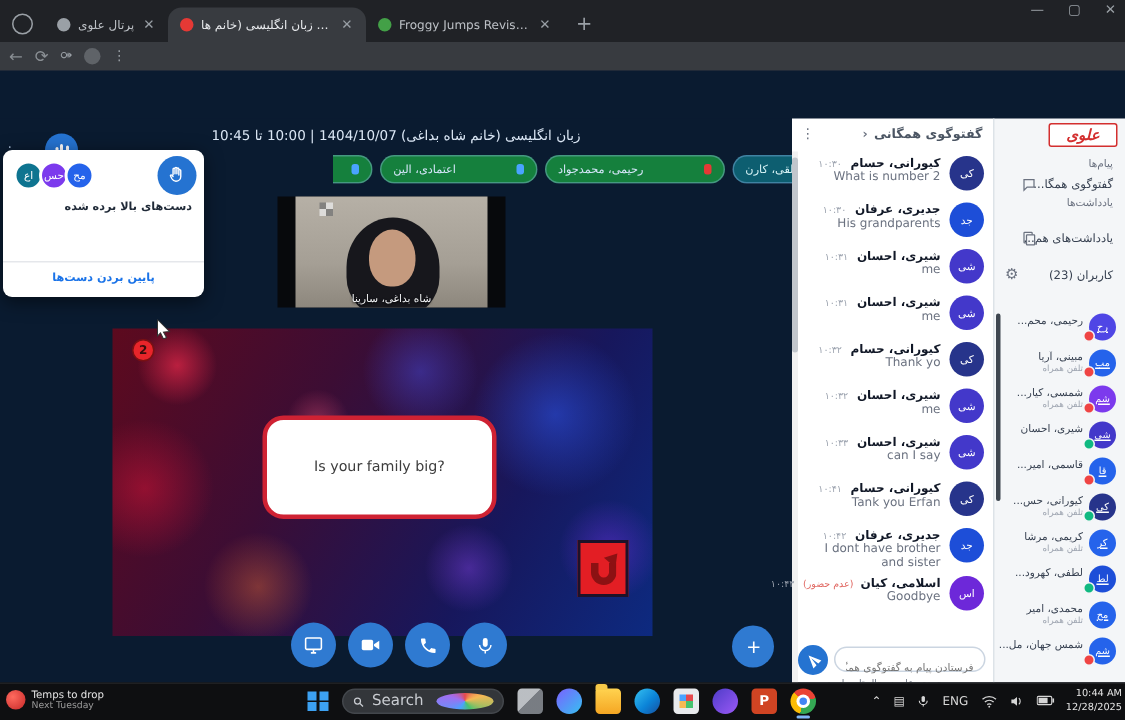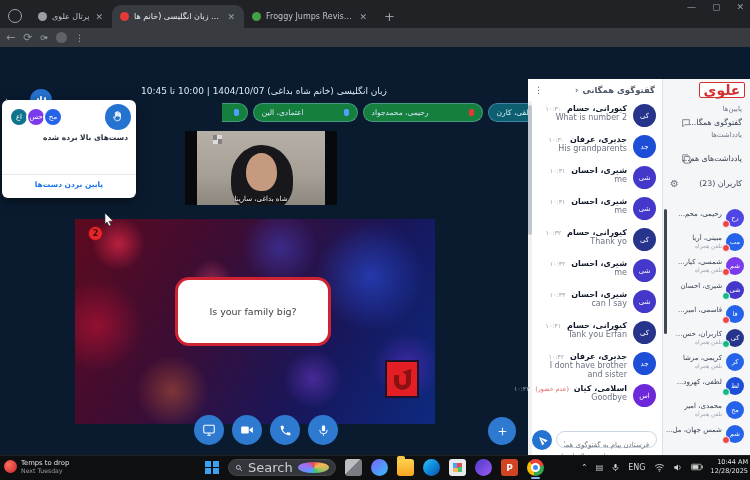--- a/index.html
+++ b/index.html
@@ -109,44 +109,44 @@
   .mtext { text-align:right; font-size:8px; color:#6b7280; direction:ltr; }
   .chat-input { position:absolute; bottom:7px; left:28px; right:5px; height:17px; border:1px solid #cbd5e1; border-radius:9px; background:#fff; }
   .chat-input input { width:100%; height:100%; border:none; outline:none; background:transparent; font-size:7px; color:#374151; text-align:right; padding:0 7px; direction:rtl; font-family:inherit; }
   .sendbtn { position:absolute; bottom:5px; left:4px; width:20px; height:20px; border-radius:50%; background:#2573d1; display:flex; align-items:center; justify-content:center; }
   .typing { position:absolute; bottom:-4px; left:0; right:8px; text-align:center; font-size:6.2px; color:#6b7280; direction:rtl; }
 
   
   .side { position:absolute; top:0; left:662px; width:88px; height:376px; background:#f4f6f8; border-left:1px solid #dde3e8; }
   .side-scroll { position:absolute; top:130px; left:1px; width:3px; height:125px; background:#3f4750; border-radius:2px; }
   .brand { position:absolute; top:3px; right:5px; width:46px; height:16px; background:#fff; border:1.5px solid #d32f2f; border-radius:2px; display:flex; align-items:center; justify-content:center; }
-  .brand span { color:#d32f2f; font-size:14px; font-weight:bold; direction:rtl; letter-spacing:1px; }
+  .brand span { color:#d32f2f; font-size:10px; font-weight:bold; direction:rtl; letter-spacing:1px;font-style:italic; }
   .sec { position:absolute; right:8px; font-size:7px; color:#6b7280; direction:rtl; }
   .srow { position:absolute; left:0; right:0; height:17px; }
   .srow .slabel { position:absolute; right:8px; top:2px; font-size:7.8px; color:#374151; direction:rtl; white-space:nowrap; }
   .srow .sico { position:absolute; left:18px; top:2px; color:#6b7280; }
   .gear { position:absolute; left:7px; top:1px; color:#6b7280; font-size:10px; }
   .users { position:absolute; top:128px; left:0; right:0; }
   .urow { position:relative; height:24px; }
-  .uav { position:absolute; top:2px; right:6px; width:18px; height:18px; border-radius:50%; color:#fff; font-size:6.5px; display:flex; align-items:center; justify-content:center; }
+  .uav { position:absolute; top:2px; right:6px; width:18px; height:18px; border-radius:50%; color:#fff; font-size:6.5px; display:flex; align-items:center; justify-content:center;text-decoration:underline; }
   .ubadge { position:absolute; top:13px; right:20px; width:8px; height:8px; border-radius:50%; border:1.5px solid #f4f6f8; }
   .uname { position:absolute; top:3px; right:28px; left:2px; text-align:right; font-size:7px; color:#374151; direction:rtl; white-space:nowrap; overflow:hidden; }
   .usub { position:absolute; top:12px; right:28px; text-align:right; font-size:5.8px; color:#9ca3af; direction:rtl; }
 
   
   .taskbar { position:absolute; bottom:0; left:0; width:750px; height:25px; background:#0e0f11; border-top:1px solid #1f2022; }
   .weather { position:absolute; left:4px; top:3px; display:flex; gap:4px; align-items:center; }
   .wico { width:13px; height:13px; border-radius:50%; background:radial-gradient(circle at 35% 35%, #ff6a5e, #c62828); }
   .wtxt div:first-child { font-size:6.8px; color:#e5e5e5; }
   .wtxt div:last-child { font-size:6.2px; color:#9a9a9a; }
   .tb-center { position:absolute; left:205px; top:3px; display:flex; align-items:center; gap:9px; }
   .winlogo { width:14px; height:14px; display:grid; grid-template-columns:6px 6px; grid-gap:1.5px; }
   .winlogo i { background:#3ca1f2; width:6px; height:6px; display:block; }
   .searchpill { width:108px; height:17px; background:#33363a; border:1px solid #43474c; border-radius:9px; display:flex; align-items:center; gap:5px; padding:0 6px; }
-  .searchpill span { color:#c9ccd1; font-size:13px; flex:1; }
+  .searchpill span { color:#c9ccd1; font-size:10px; flex:1; }
   .paint { width:11px; height:11px; border-radius:50%; background:conic-gradient(#e5484d,#f7b955,#46c36f,#4aa3ff,#a06ef0,#e5484d); }
   .appico { width:17px; height:17px; border-radius:3px; position:relative; }
   .taskview { background:linear-gradient(135deg,#d9dde2 0 45%, #8b9097 46% 100%); opacity:.85; }
   .copilot { border-radius:50%; background:linear-gradient(135deg,#7b61ff,#35c1f1); }
   .folder { background:linear-gradient(#ffd350,#f5a623); border-radius:2px 3px 3px 3px; }
   .folder:before { content:""; position:absolute; top:-3px; left:0; width:8px; height:4px; background:#f7c948; border-radius:2px 2px 0 0; }
   .edge { border-radius:50%; background:linear-gradient(135deg,#35c1f1 0%,#0b84d8 55%,#174f9e 100%); }
   .store { background:#e8eaed; }
   .store:before { content:""; position:absolute; inset:4px; background:conic-gradient(#e5484d 0 25%, #46c36f 0 50%, #f7b955 0 75%, #4aa3ff 0); }
   .designer { border-radius:50%; background:linear-gradient(135deg,#4e3cc8,#9b59f6); }
@@ -451,21 +451,21 @@
         <input placeholder="فرستادن پیام به گفتوگوی همگانی" style="">
       </div>
       <div class="typing">محمدی، علی در حال تایپ است</div>
     </div>
 
     <div class="side">
       <div class="side-scroll"></div>
       <div class="brand">
           <span>علوی</span>
         </div>
-      <div class="sec" style="top:26px;">پایین‌ها</div>
+      <div class="sec" style="top:26px;">پیام‌ها</div>
       <div class="srow" style="top:37px;">
         <span class="sico">
           <svg class="ic" width="10" height="10" viewBox="0 0 24 24" fill="none" stroke="#6b7280" stroke-width="2">
               <path d="M4 4h16v12H9l-5 5z"></path>
             </svg>
         </span>
         <span class="slabel">گفتوگوی همگا...</span>
       </div>
       <div class="sec" style="top:52px;">یادداشت‌ها</div>
       <div class="srow" style="top:73px;">
@@ -514,21 +514,21 @@
           <div class="urow">
             <span class="uav" style="background: rgb(37, 99, 235);">قا</span>
             <span class="ubadge" style="background: rgb(239, 68, 68);"></span>
             <span class="uname">قاسمی، امیر...</span>
 
           </div>
 
           <div class="urow">
             <span class="uav" style="background: rgb(39, 52, 139);">کی</span>
             <span class="ubadge" style="background: rgb(16, 185, 129);"></span>
-            <span class="uname">کاربران، حس...</span>
+            <span class="uname">کیورانی، حس...</span>
             <span class="usub">تلفن همراه</span>
           </div>
 
           <div class="urow">
             <span class="uav" style="background: rgb(37, 99, 235);">کر</span>
 
             <span class="uname">کریمی، مرشا</span>
             <span class="usub">تلفن همراه</span>
           </div>
 

